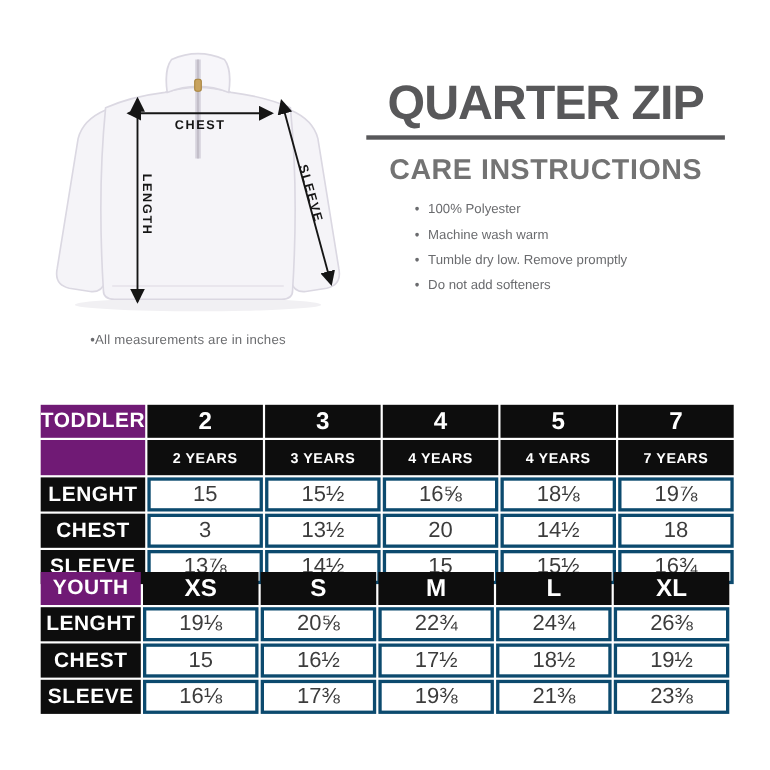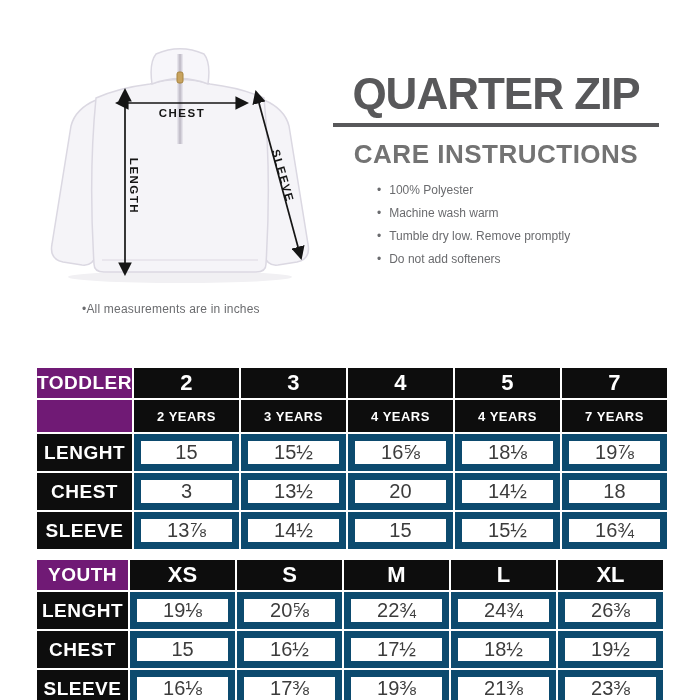--- a/index.html
+++ b/index.html
@@ -17,33 +17,33 @@
   .title-rule { height:4px; background:#58585a; margin-top:9px; }
   .care-heading { margin-top:12px; font-size:26px; font-weight:bold; color:#737373; letter-spacing:.5px; }
   .care-list { margin-top:9px; list-style:none; text-align:left; padding-left:44px;
                font-size:12px; line-height:23px; color:#6a6b6e; }
   .care-list li::before { content:"•"; margin-right:8px; color:#6a6b6e; }
 
   
   table.size-table { position:absolute; left:35px; border-collapse:separate; border-spacing:2px;
                      table-layout:fixed; }
   #toddler-table { top:366px; }
-  #youth-table { top:518px;margin-top:40px; }
+  #youth-table { top:518px; }
   col.c-label { width:91px; }
   col.c-data  { width:105px; }
   td { text-align:center; vertical-align:middle; overflow:hidden; white-space:nowrap; }
   tr.hdr  td { height:30px; }
   tr.ages td { height:32px; }
   tr.data td { height:31px; }
   .cell-blue  { background:#701a75; color:#ffffff; font-weight:bold; font-size:19px; letter-spacing:.5px; }
   .cell-black { background:#0d0d0d; color:#ffffff; font-weight:bold; }
   .size-head  { font-size:22px; }
   .age-head   { font-size:13px; letter-spacing:.5px; }
   .row-label  { font-size:19px; letter-spacing:.5px; }
-  .cell-data  { background:#ffffff; border:7px solid #0c4a6e; color:#3c3c3c; font-size:20px; }
+  .cell-data  { background:#ffffff; border:3px solid #0c4a6e; color:#3c3c3c; font-size:20px; }
 </style>
 </head>
 <body>
 
 <div class="stage">
 
   <div class="figure">
     <svg viewBox="0 0 300 266" width="300" height="266">
       <defs>
         <marker id="ah" viewBox="0 0 10 10" refX="8.5" refY="5" markerWidth="8" markerHeight="8" orient="auto-start-reverse">

